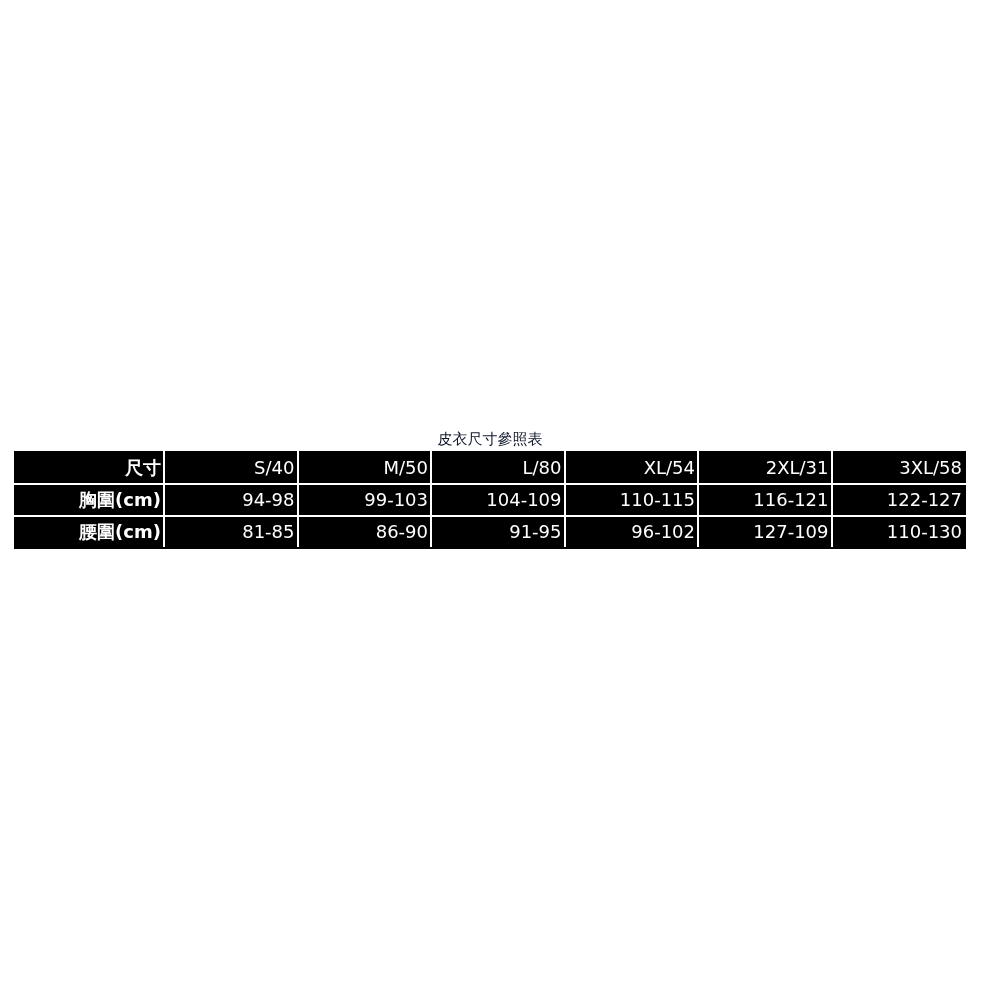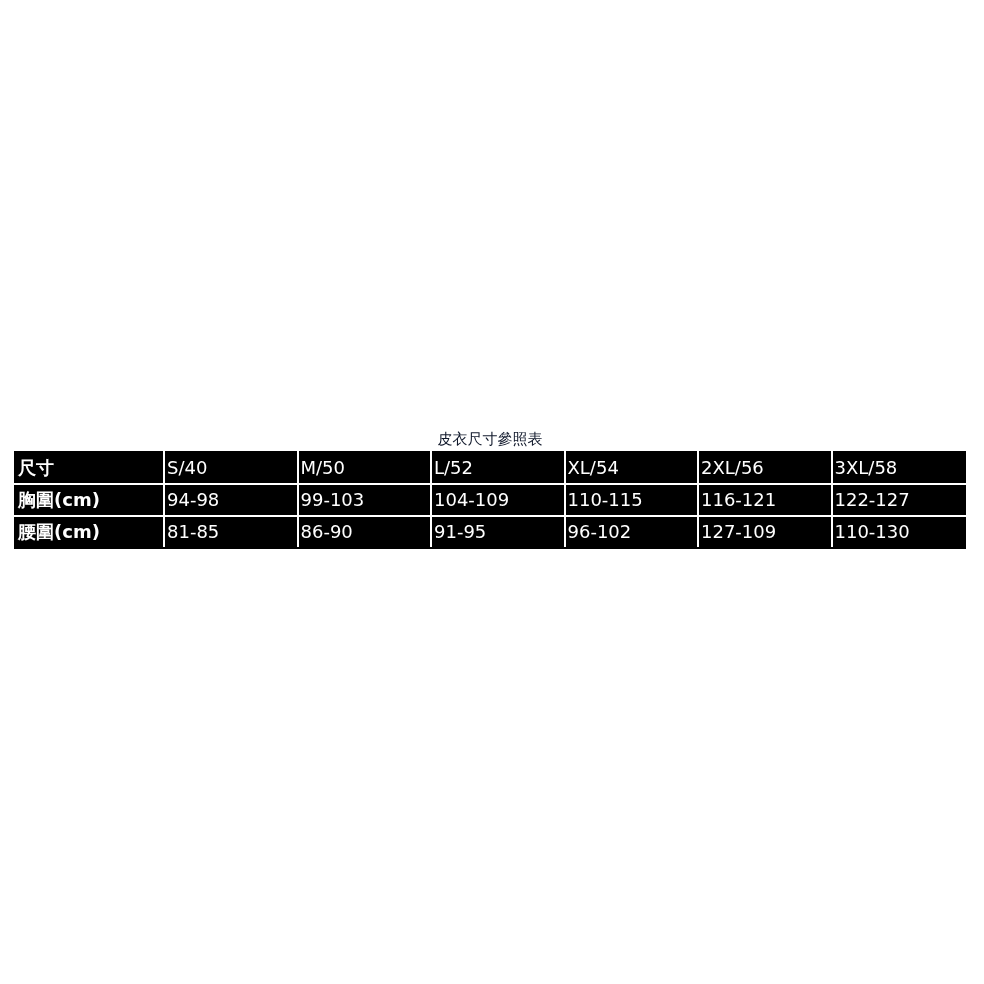--- a/index.html
+++ b/index.html
@@ -35,21 +35,21 @@
   table.size-table {
     border-collapse: collapse;
     width: 952px;
     background: #000000;
     table-layout: fixed;
   }
   table.size-table td {
     border: 2px solid #ffffff;
     color: #ffffff;
     background: #000000;
-    text-align: left;
+    text-align: right;
     vertical-align: middle;
     height: 28px;
     font-size: 18px;
     line-height: 22px;
     font-family: "DejaVu Sans", "Liberation Sans", sans-serif;
     padding: 1px 2px;
     white-space: nowrap;
     overflow: hidden;
   }
   table.size-table td.rowhead {
@@ -74,23 +74,23 @@
 
 <div class="page">
   <div class="size-chart-block">
     <div class="chart-title">皮衣尺寸參照表</div>
     <table class="size-table">
       <tbody>
           <tr>
         <td class="rowhead">尺寸</td>
         <td>S/40</td>
         <td>M/50</td>
-        <td>L/52</td>
+        <td>L/80</td>
         <td>XL/54</td>
-        <td>2XL/56</td>
+        <td>2XL/31</td>
         <td>3XL/58</td>
       </tr>
       <tr>
         <td class="rowhead">胸圍(cm)</td>
         <td>94-98</td>
         <td>99-103</td>
         <td>104-109</td>
         <td>110-115</td>
         <td>116-121</td>
         <td>122-127</td>

